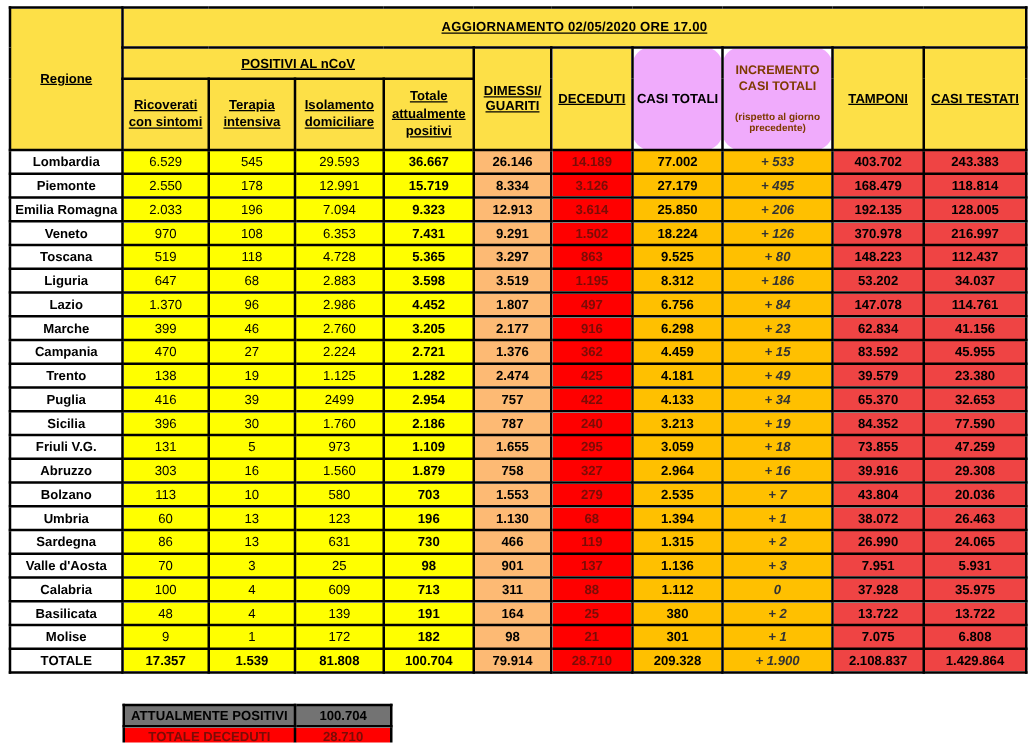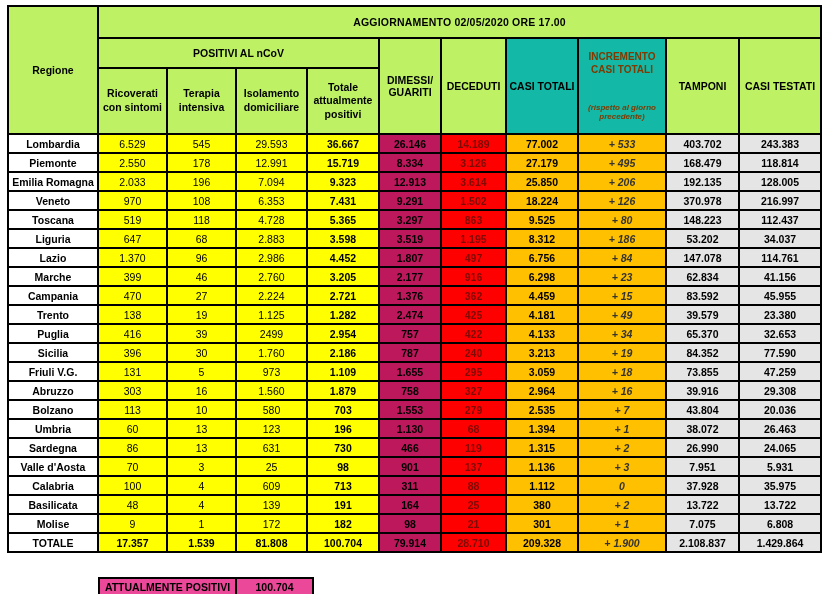--- a/index.html
+++ b/index.html
@@ -9,48 +9,48 @@
   }
   .page{padding:5px 8px 0 7px;}
 
   table.main{border-collapse:collapse;table-layout:fixed;width:813px;}
   table.main th, table.main td{
     border:2px solid #000;text-align:center;vertical-align:middle;
     padding:0 1px;font-size:10.5px;overflow:hidden;
   }
   table.main th{white-space:pre-line;font-weight:bold;}
 
-  .h-gray{background:#bef264;}
-  .h-orange{background:#14b8a6;}
+  .h-gray{background:#fde047;text-decoration:underline;}
+  .h-orange{background:#f0abfc;border-radius:14px;}
   .h-title{font-size:13px;height:30px;letter-spacing:.2px;}
   .h-regione{font-size:11px;}
   .h-group{height:22px;font-size:11px;margin-left:44px;}
   .r-sub th{height:52px;line-height:1.3;}
   .h-incr{padding:0 3px;}
   .h-incr .incr-title{display:block;color:#7E3A00;font-size:10px;line-height:1.25;white-space:pre-line;}
-  .h-incr .incr-sub{display:block;color:#7E3A00;font-size:8px;font-style:italic;font-weight:600;white-space:normal;line-height:1.15;margin-top:15px;}
+  .h-incr .incr-sub{display:block;color:#7E3A00;font-size:8px;font-weight:600;white-space:normal;line-height:1.15;margin-top:1px;}
 
   table.main tbody tr{height:19px;}
   table.main tbody td{white-space:nowrap;line-height:1;}
   .c-region{background:#ffffff;font-weight:bold;}
   .c-yel{background:#FFFF00;}
   .c-yelb{background:#FFFF00;font-weight:bold;}
-  .c-green{background:#be185d;font-weight:bold;margin-top:16px;}
+  .c-green{background:#fdba74;font-weight:bold;margin-top:16px;}
   .c-red{background:#FF0000;font-weight:bold;color:#7B0C06;}
   .c-orange{background:#FFC000;font-weight:bold;}
   .c-incr{background:#FFC000;font-style:italic;font-weight:600;color:#333333;margin-left:48px;}
-  .c-gray{background:#e5e5e5;font-weight:bold;margin-left:28px;}
+  .c-gray{background:#ef4444;font-weight:bold;margin-left:28px;}
   .total-row td{font-weight:bold;}
 
   table.legend{border-collapse:collapse;table-layout:fixed;width:214px;margin:24px 0 0 91px;}
   table.legend td{
     border:2px solid #000;height:13px;text-align:center;font-weight:bold;
     font-size:10.5px;padding:1px 2px;white-space:nowrap;overflow:hidden;
   }
-  .lg-yellow td{background:#ec4899;}
+  .lg-yellow td{background:#737373;}
   .lg-green td{background:#00E52C;}
   .lg-red td{background:#FF0000;color:#7B0C06;}
   .lg-orange td{background:#FFC000;}
 </style>
 </head>
 <body>
 
 <div class="page">
 
   <table class="main">

